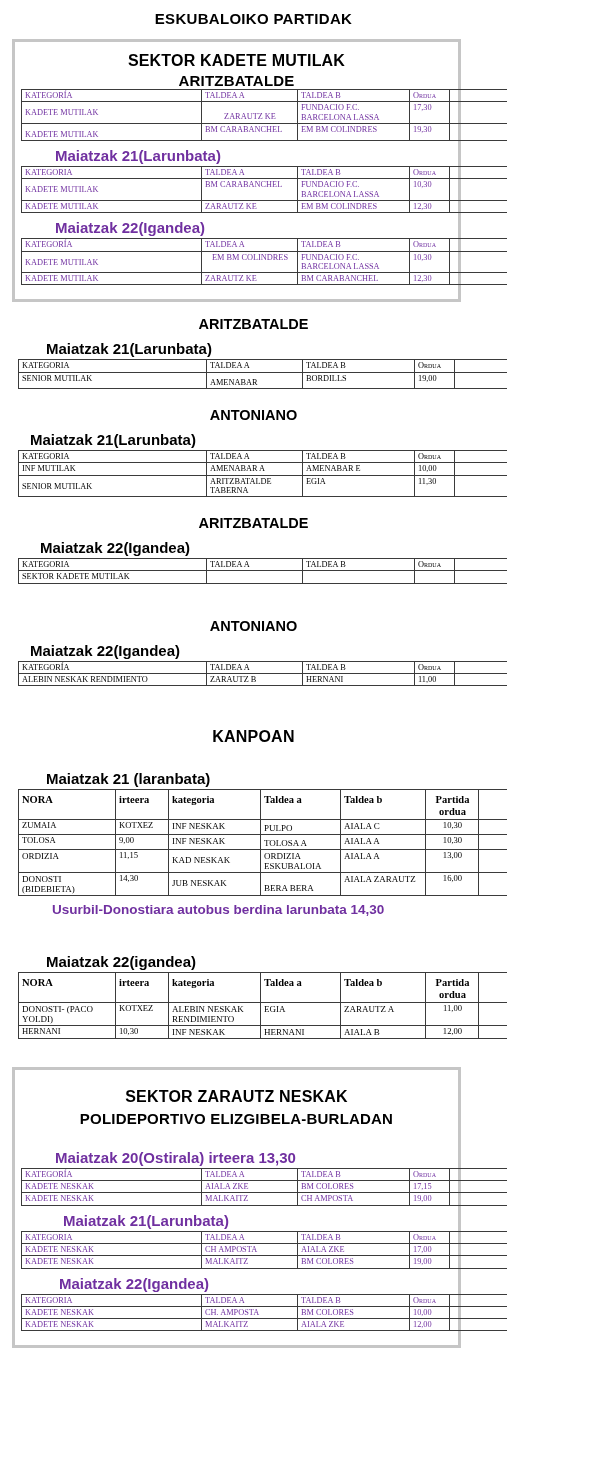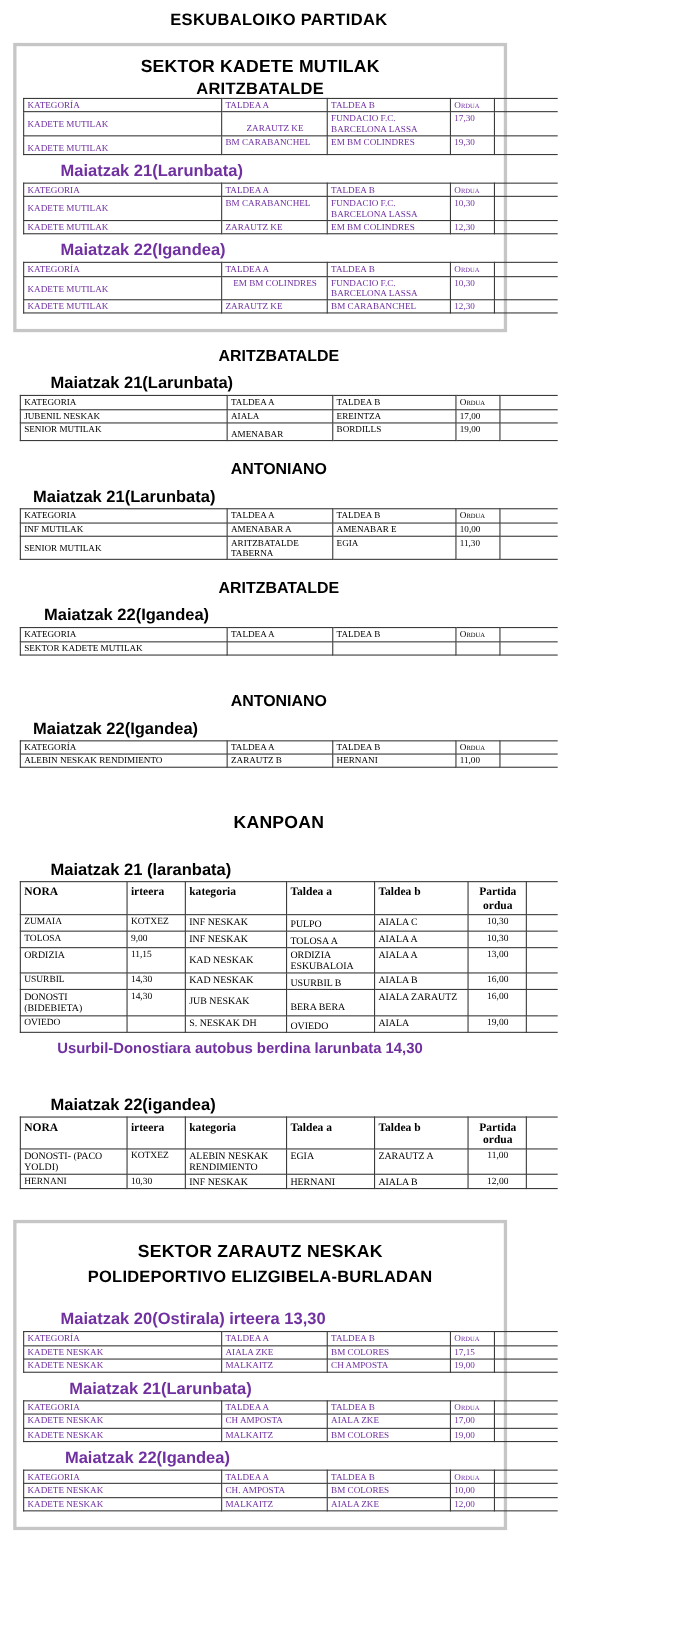--- a/index.html
+++ b/index.html
@@ -236,27 +236,20 @@
         <col class="c3">
         <col class="c4">
         <col class="c5">
       </colgroup>
     <tbody>
         <tr>
       <td class="hdr">KATEGORIA</td>
       <td class="hdr">TALDEA A</td>
       <td class="hdr">TALDEA B</td>
       <td class="hdr">Ordua</td>
-      <td></td>
-    </tr>
-    <tr>
-      <td>JUBENIL  NESKAK</td>
-      <td>AIALA</td>
-      <td>EREINTZA</td>
-      <td>17,00</td>
       <td></td>
     </tr>
     <tr>
       <td>SENIOR MUTILAK</td>
       <td style="padding-top:5px">AMENABAR</td>
       <td>BORDILLS</td>
       <td>19,00</td>
       <td></td>
     </tr>
   </tbody>
@@ -401,45 +394,27 @@
     <tr>
       <td style="font-size:9px">ORDIZIA</td>
       <td>11,15</td>
       <td class="cap" style="font-size:9px;padding-top:5px">KAD NESKAK</td>
       <td style="font-size:9px">ORDIZIA ESKUBALOIA</td>
       <td style="font-size:9px">AIALA A</td>
       <td class="ac">13,00</td>
       <td class="xmark"></td>
     </tr>
     <tr>
-      <td>USURBIL</td>
-      <td>14,30</td>
-      <td class="cap" style="font-size:9px">KAD NESKAK</td>
-      <td style="font-size:9px;padding-top:3px">USURBIL B</td>
-      <td style="font-size:9px">AIALA B</td>
-      <td class="ac">16,00</td>
-      <td class="xmark">X</td>
-    </tr>
-    <tr>
       <td style="font-size:9px">DONOSTI (BIDEBIETA)</td>
       <td>14,30</td>
       <td class="cap" style="font-size:9px;padding-top:5px">JUB NESKAK</td>
       <td style="font-size:9px;padding-top:10px">BERA BERA</td>
       <td style="font-size:9px">AIALA ZARAUTZ</td>
       <td class="ac">16,00</td>
       <td class="xmark">X</td>
-    </tr>
-    <tr>
-      <td>OVIEDO</td>
-      <td></td>
-      <td class="cap" style="font-size:9px">S. NESKAK DH</td>
-      <td style="font-size:9px;padding-top:3px">OVIEDO</td>
-      <td style="font-size:9px">AIALA</td>
-      <td class="ac">19,00</td>
-      <td class="xmark"></td>
     </tr>
   </tbody>
     </table>
   <div class="note-line" style="margin:6px 0 0 52px">Usurbil-Donostiara autobus berdina larunbata 14,30</div>
 
   <div class="date-head blk" style="margin:36px 0 2px 46px;font-size:15px">Maiatzak  22(igandea)</div>
   <table class="sched black tb-c" style="margin-left:18px">
     <colgroup>
         <col class="k1">
         <col class="k2">

